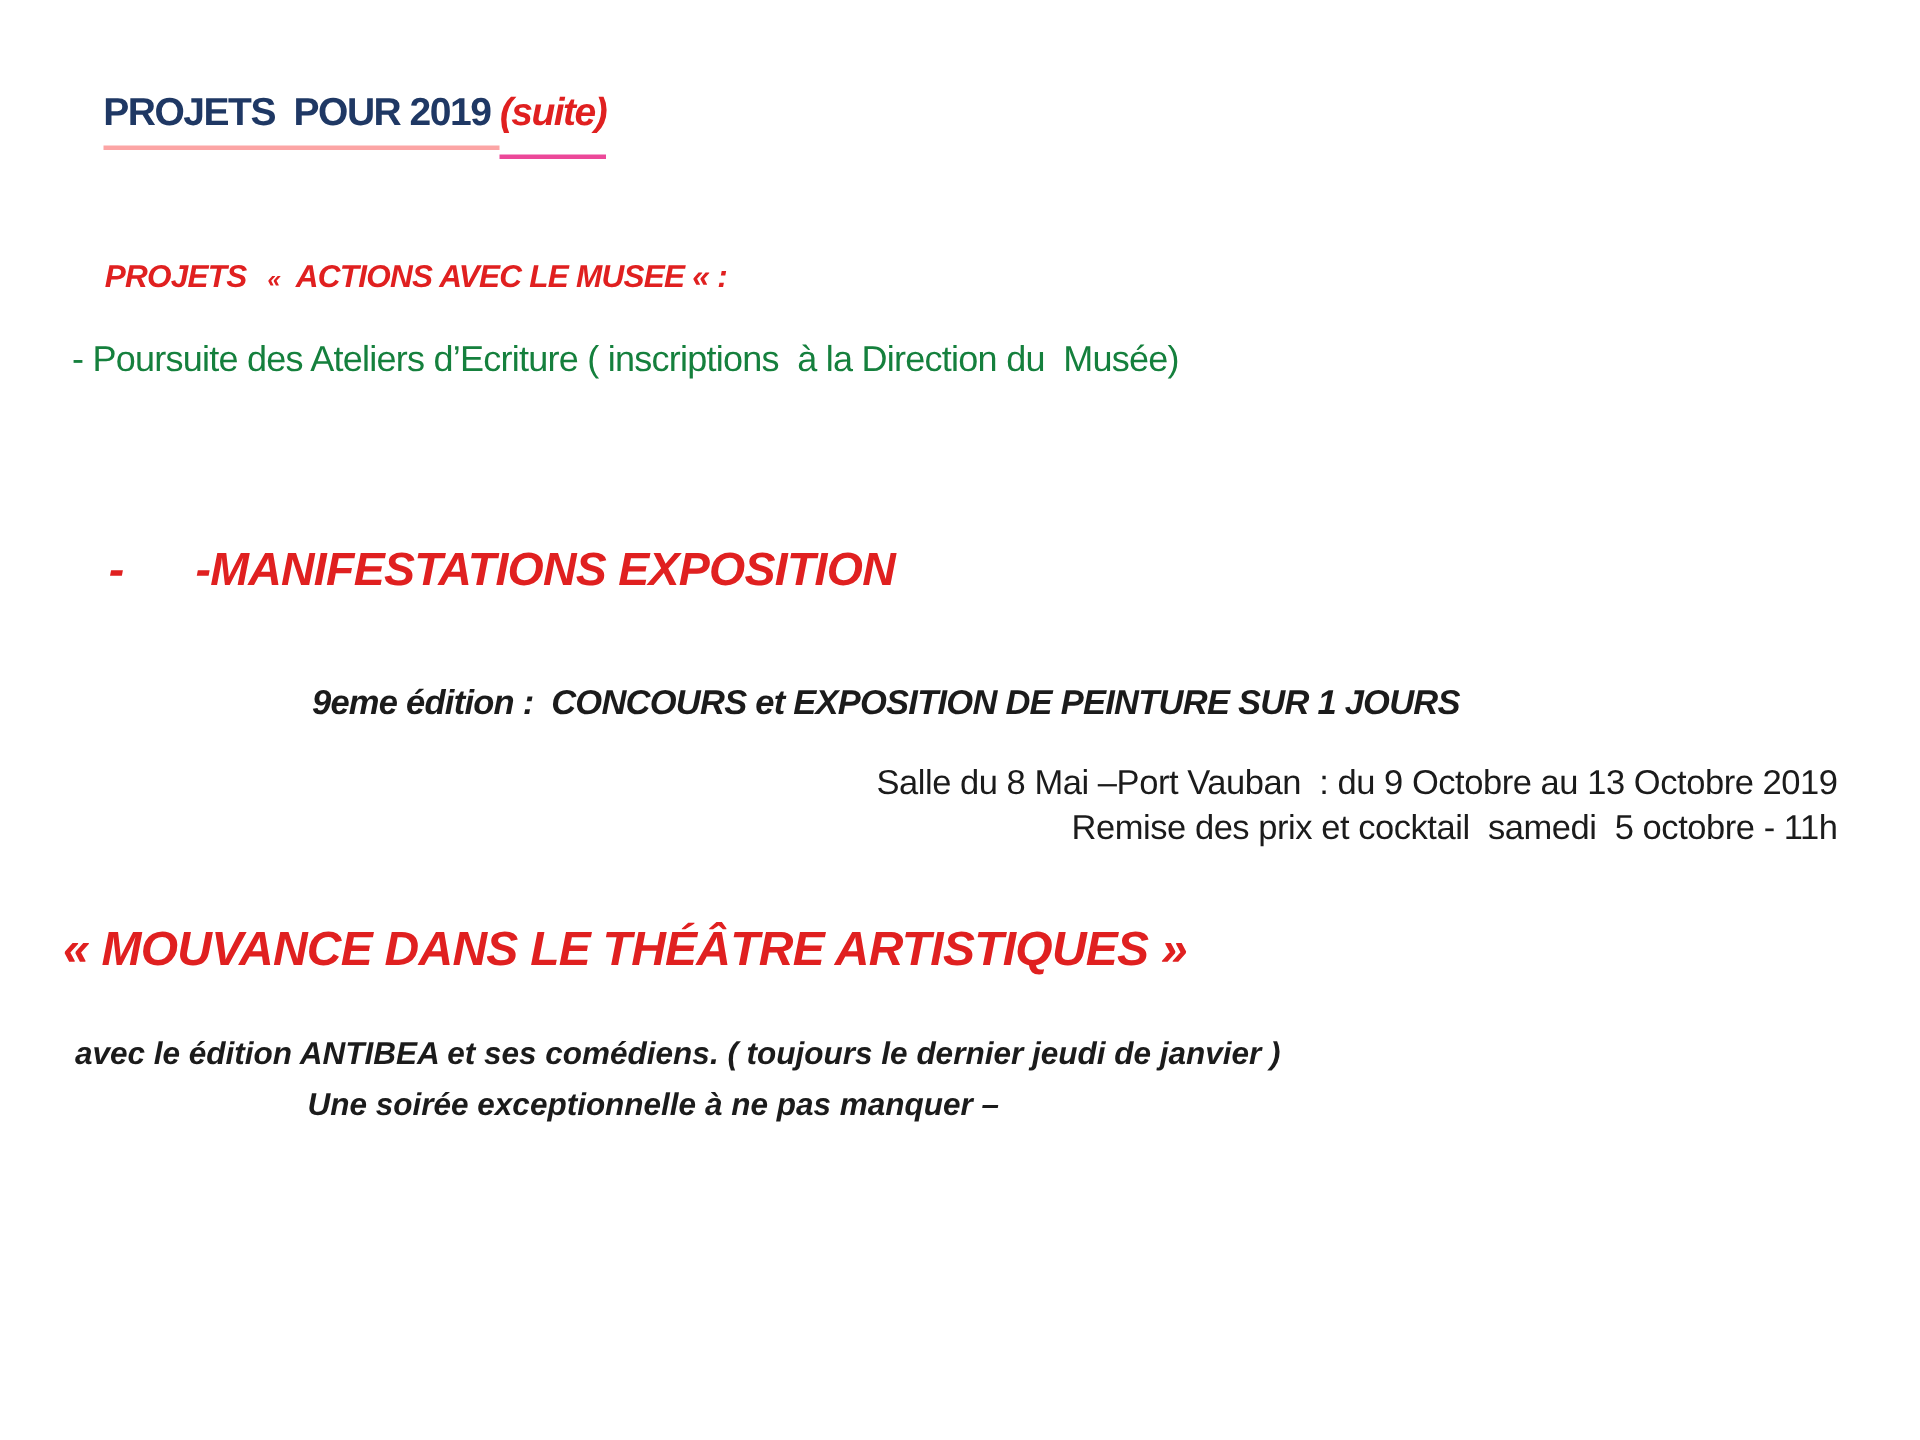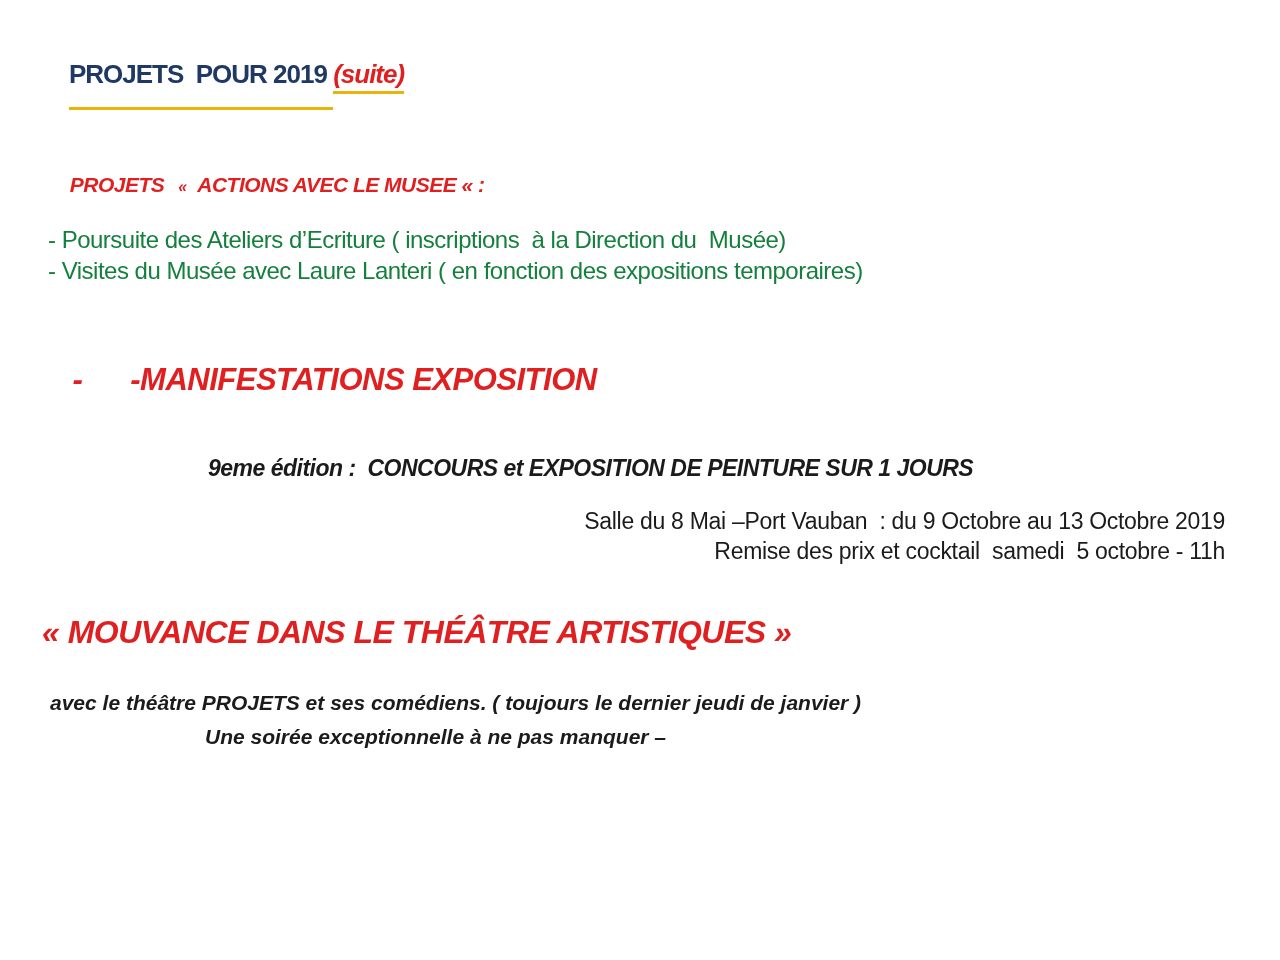--- a/index.html
+++ b/index.html
@@ -21,28 +21,28 @@
   
   .header {
     left: 44px;
     top: 28px;
     font-size: 26px;
     font-weight: 700;
     letter-spacing: -1px;
   }
   .header .title-main {
     color: #1F3864;
-    border-bottom: 3px solid #eab308;
-    padding-bottom: 18px;
+    border-bottom: 3px solid #fca5a5;
+    padding-bottom: 8px;
   }
   .header .title-suite {
     color: #E02020;
     font-style: italic;
-    border-bottom: 3px solid #eab308;
-    padding-bottom: 2px;
+    border-bottom: 3px solid #ec4899;
+    padding-bottom: 14px;
   }
 
   
   .musee-heading {
     left: 52px;
     top: 155px;
     color: #E02020;
     font-weight: 700;
     font-style: italic;
   }
@@ -131,35 +131,34 @@
   <div class="abs header pre">
     <span class="title-main">PROJETS  POUR 2019 </span><span class="title-suite">(suite)</span>
   </div>
 
   <div class="abs musee-heading pre">
     <span class="kicker">PROJETS</span><span class="open-quote">«</span><span class="big">ACTIONS AVEC LE MUSEE « :</span>
   </div>
 
   <div class="abs musee-items">
     <div class="pre">- Poursuite des Ateliers d’Ecriture ( inscriptions  à la Direction du  Musée)</div>
-    <div class="pre">- Visites du Musée avec Laure Lanteri ( en fonction des expositions temporaires)</div>
   </div>
 
   <div class="abs manif-line pre">
     <span>-</span><span class="heading">-MANIFESTATIONS EXPOSITION</span>
   </div>
 
 
   <div class="abs edition-line pre">9eme édition :  CONCOURS et EXPOSITION DE PEINTURE SUR 1 JOURS</div>
 
   <div class="abs venue-block">
     <div class="pre">Salle du 8 Mai –Port Vauban  : du 9 Octobre au 13 Octobre 2019</div>
     <div class="pre">Remise des prix et cocktail  samedi  5 octobre - 11h</div>
   </div>
 
   <div class="abs mouvance-heading pre">« MOUVANCE DANS LE THÉÂTRE ARTISTIQUES »</div>
 
   <div class="abs theatre-block">
-    <div class="pre">avec le théâtre PROJETS et ses comédiens. ( toujours le dernier jeudi de janvier )</div>
+    <div class="pre">avec le édition ANTIBEA et ses comédiens. ( toujours le dernier jeudi de janvier )</div>
     <div class="pre indent">Une soirée exceptionnelle à ne pas manquer –</div>
   </div>
 
 </div>
 
 </body></html>

